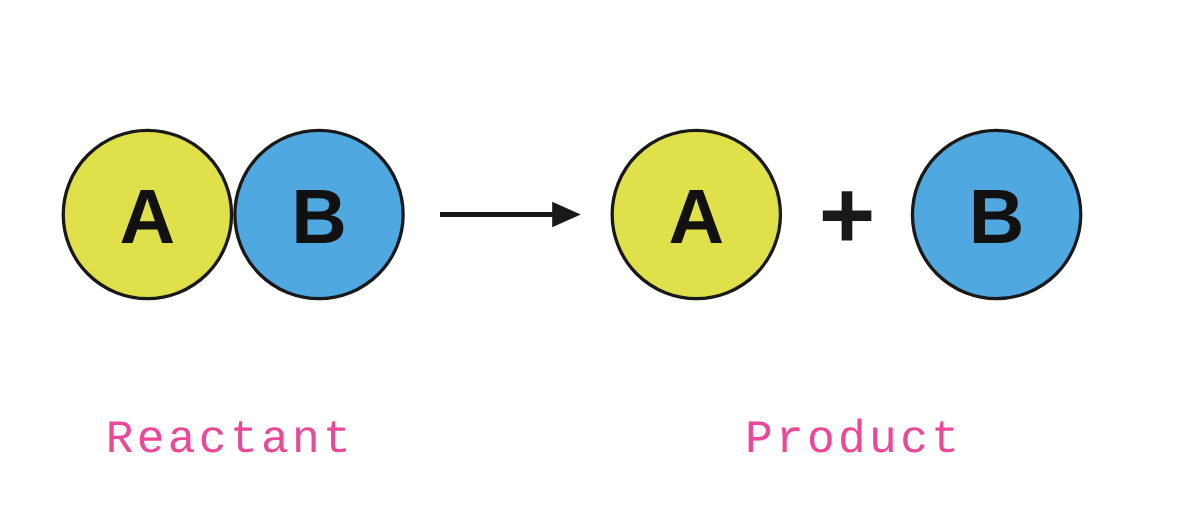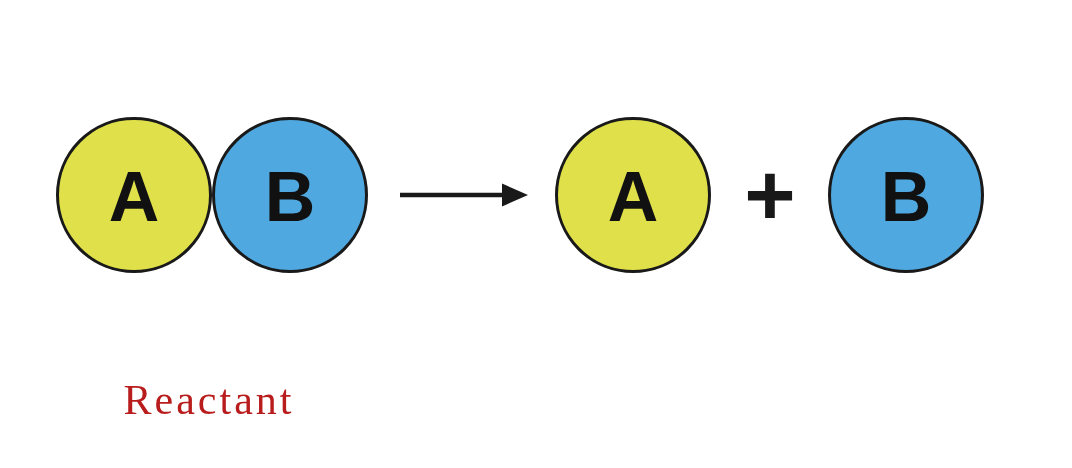--- a/index.html
+++ b/index.html
@@ -54,26 +54,26 @@
     font-family: "Liberation Sans", sans-serif;
     font-weight: 700;
     font-size: 88px;
     line-height: 1;
     color: #191919;
   }
   .caption {
     position: absolute;
     top: 379px;
     transform: translateX(-50%);
-    font-family: Liberation Serif, serif;
+    font-family: Liberation Mono, monospace;
     font-weight: 400;
     font-size: 42px;
     line-height: 42px;
     letter-spacing: 3px;
-    color: #b91c1c;
+    color: #ec4899;
     white-space: nowrap;
   }
   .caption-reactant { left: 209px; }
   .caption-product  { left: 776px; }
 </style>
 </head>
 <body>
 
 <div class="canvas">
 
@@ -97,14 +97,15 @@
   </div>
 
   <div class="plus">+</div>
 
   <div class="molecule mol-product-b" style="background-color: rgb(79, 168, 224);">
     <span class="letter">B</span>
   </div>
 
   <div class="caption caption-reactant">Reactant</div>
 
+  <div class="caption caption-product">Product</div>
 
 </div>
 
 </body></html>

